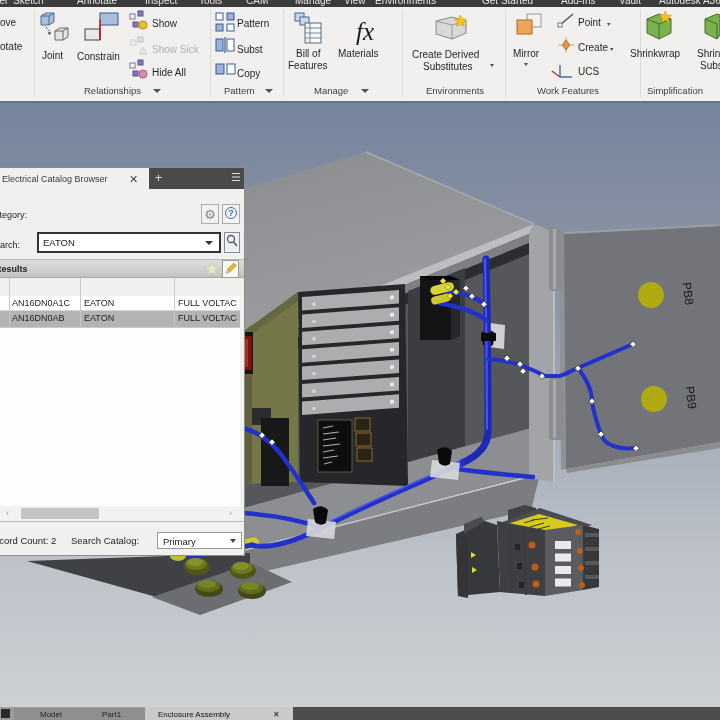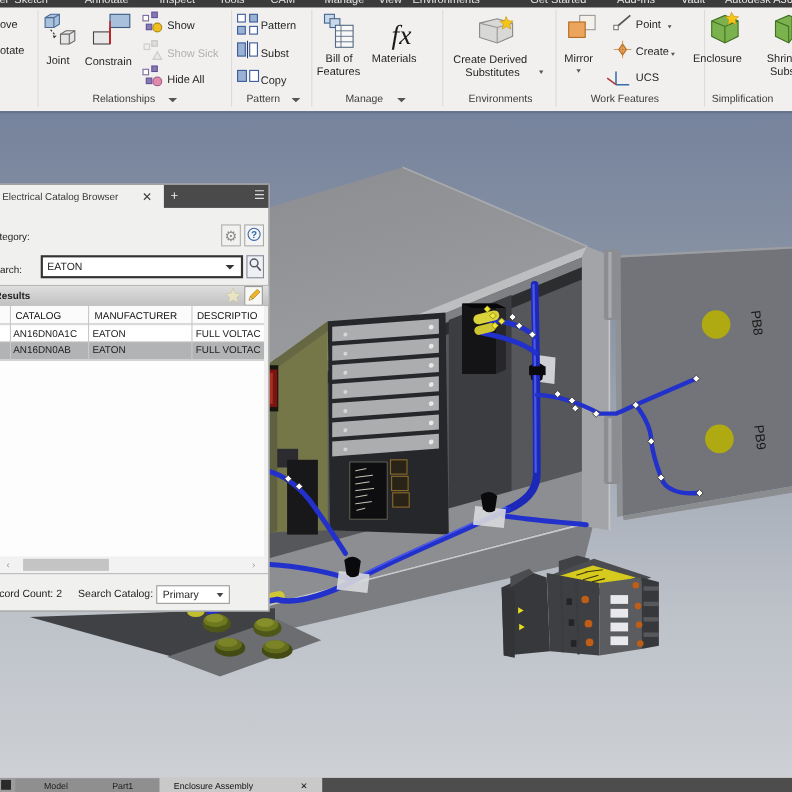--- a/index.html
+++ b/index.html
@@ -64,21 +64,21 @@
  <div class="lbl" style="left:237px;top:61px">Copy</div>
  <div class="lbl" style="left:296px;top:41px">Bill of</div>
  <div class="lbl" style="left:288px;top:53px">Features</div>
  <div class="lbl" style="left:338px;top:41px">Materials</div>
  <div class="lbl" style="left:412px;top:42px">Create Derived</div>
  <div class="lbl" style="left:423px;top:54px">Substitutes</div>
  <div class="lbl" style="left:513px;top:41px">Mirror</div>
  <div class="lbl" style="left:578px;top:10px">Point</div>
  <div class="lbl" style="left:578px;top:35px">Create</div>
  <div class="lbl" style="left:578px;top:59px">UCS</div>
- <div class="lbl" style="left:630px;top:41px">Enclosure</div>
+ <div class="lbl" style="left:630px;top:41px">Shrinkwrap</div>
  <div class="lbl" style="left:697px;top:41px">Shrink</div>
  <div class="lbl" style="left:700px;top:53px">Subst</div>
  <div class="sec" style="left:84px">Relationships</div>
  <div class="car" style="left:153px;top:82px"></div>
  <div class="sec" style="left:224px">Pattern</div>
  <div class="car" style="left:265px;top:82px"></div>
  <div class="sec" style="left:314px">Manage</div>
  <div class="car" style="left:361px;top:82px"></div>
  <div class="sec" style="left:426px">Environments</div>
  <div class="sec" style="left:537px">Work Features</div>
@@ -466,25 +466,20 @@
     <div class="abs" style="left:222px;top:0px;width:17px;height:18px;background:#f8f8f4;border:1px solid #999">
       <svg width="15" height="16">
             <g transform="rotate(45 7 8)">
               <rect x="5.5" y="1" width="3.5" height="9" fill="#f0b429" stroke="#9a7410" stroke-width="0.5"></rect>
               <path d="M5.5 10 h3.5 l-1.75 3.5 Z" fill="#e8d8b0" stroke="#9a7410" stroke-width="0.5"></path>
             </g>
           </svg>
     </div>
   </div>
 
-  <div class="abs" style="left:0;top:110px;width:240px;height:17px;background:#fbfbfb;border-bottom:1px solid #c0c0c0">
-    <div class="t" style="left:14px;top:4px;color:#111">CATALOG</div>
-    <div class="t" style="left:86px;top:4px;color:#111">MANUFACTURER</div>
-    <div class="t" style="left:179px;top:4px;color:#111">DESCRIPTIO</div>
-  </div>
   <div class="abs" style="left:0;top:128px;width:240px;height:15px;background:#fff;border-bottom:1px solid #d8d8d8">
     <div class="t" style="left:12px;top:2px">AN16DN0A1C</div>
     <div class="t" style="left:84px;top:2px">EATON</div>
     <div class="t" style="left:178px;top:2px">FULL VOLTAC</div>
   </div>
   <div class="abs" style="left:0;top:143px;width:240px;height:16px;background:#b1b3b5">
     <div class="t" style="left:12px;top:2px">AN16DN0AB</div>
     <div class="t" style="left:84px;top:2px">EATON</div>
     <div class="t" style="left:178px;top:2px">FULL VOLTAC</div>
   </div>
@@ -497,21 +492,21 @@
 
   <div class="abs" style="left:0;top:338px;width:240px;height:15px;background:#f2f2f2">
     <div class="t" style="left:6px;top:2px;color:#999">‹</div>
     <div class="abs" style="left:21px;top:2px;width:78px;height:11px;background:#c4c4c4"></div>
     <div class="t" style="left:229px;top:2px;color:#999">›</div>
   </div>
   <div class="abs" style="left:0;top:353px;width:245px;height:1px;background:#b8b8b8"></div>
 
   <div class="t" style="left:-6px;top:367px;font-size:9.5px">ecord Count: 2</div>
   <div class="t" style="left:71px;top:367px;font-size:9.5px">Search Catalog:</div>
-  <div class="abs" style="left:142px;top:364px;width:67px;height:17px;background:#fff;border:1px solid #999">
+  <div class="abs" style="left:157px;top:364px;width:85px;height:17px;background:#fff;border:1px solid #999">
     <div class="t" style="left:5px;top:3px;font-size:9.5px">Primary</div>
     <div class="abs" style="right:5px;top:6px;width:0;height:0;border-left:3.5px solid transparent;border-right:3.5px solid transparent;border-top:4px solid #444"></div>
   </div>
 </div>
 
 <div id="bbar">
   <div class="abs" style="left:1px;top:2px;width:9px;height:9px;background:#2a2a2a"></div>
   <div class="abs" style="left:14px;top:1px;width:279px;height:12px;background:#8f8f8f"></div>
   <div class="abs" style="left:145px;top:0px;width:148px;height:13px;background:#c9c9c9"></div>
   <div class="abs" style="left:40px;top:3px;font-size:8px;color:#222">Model</div>

